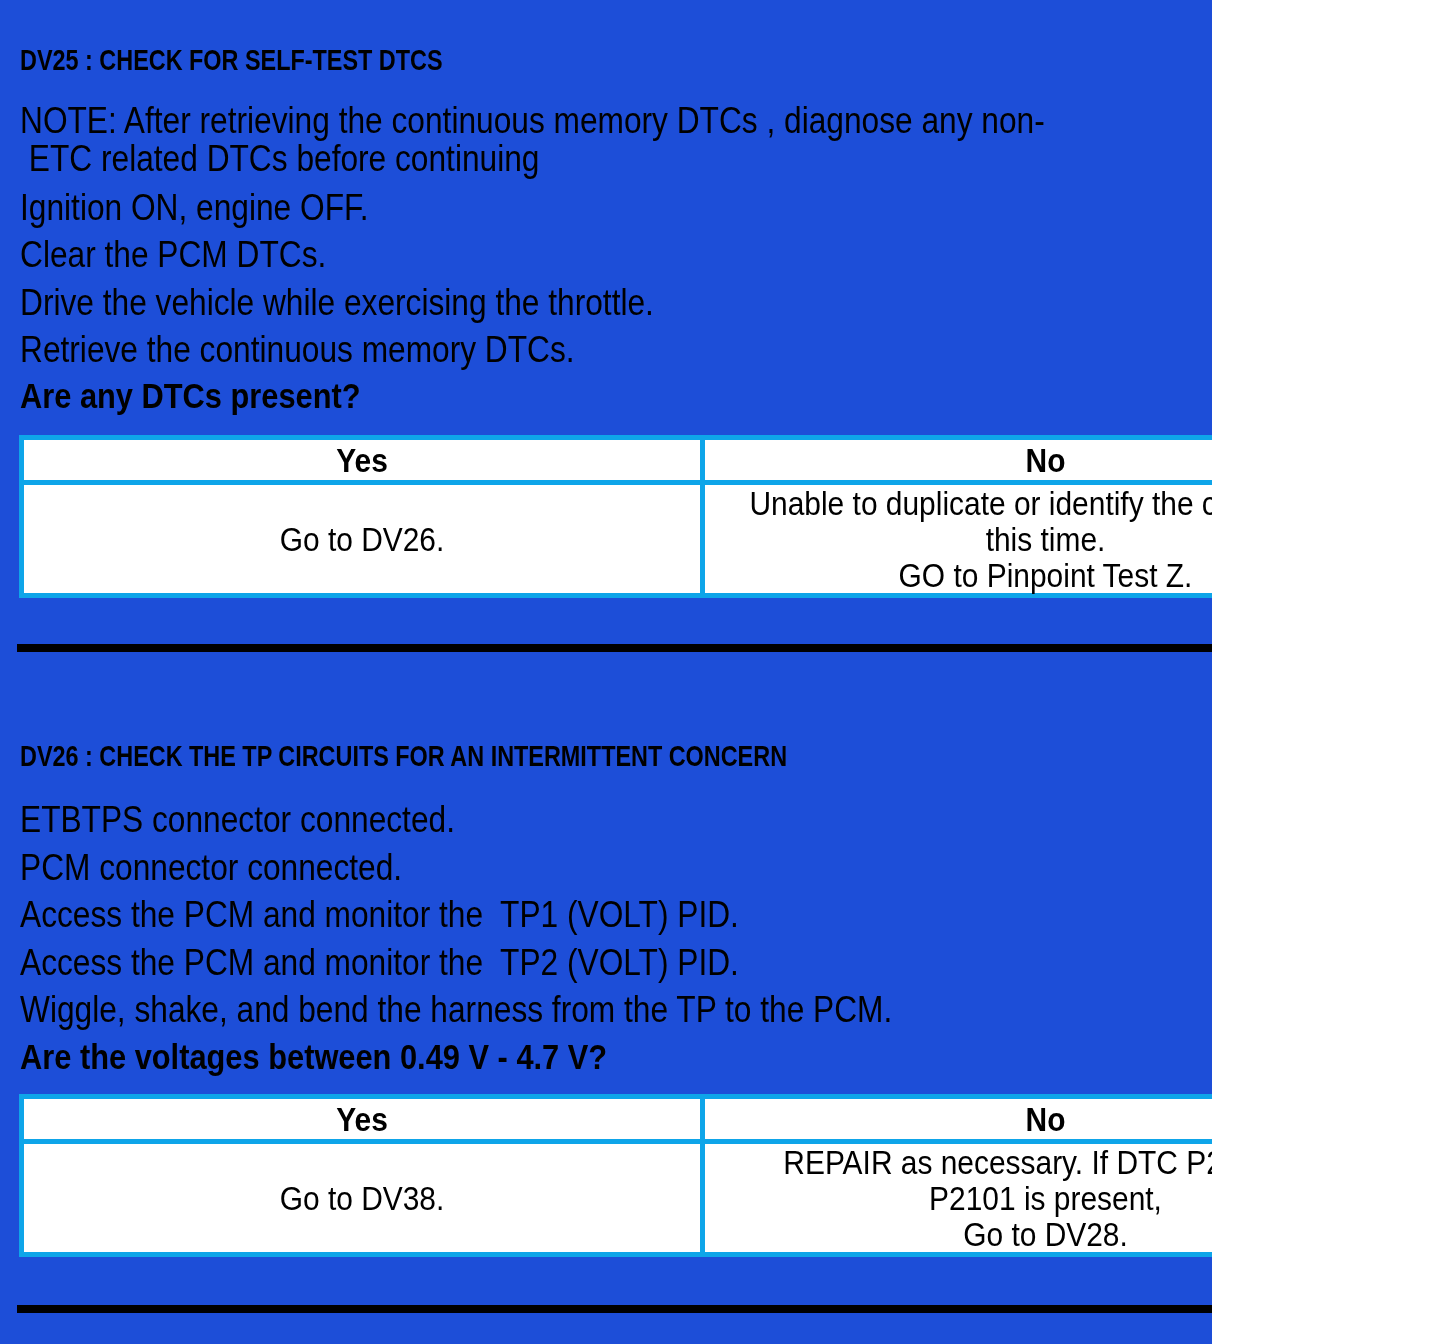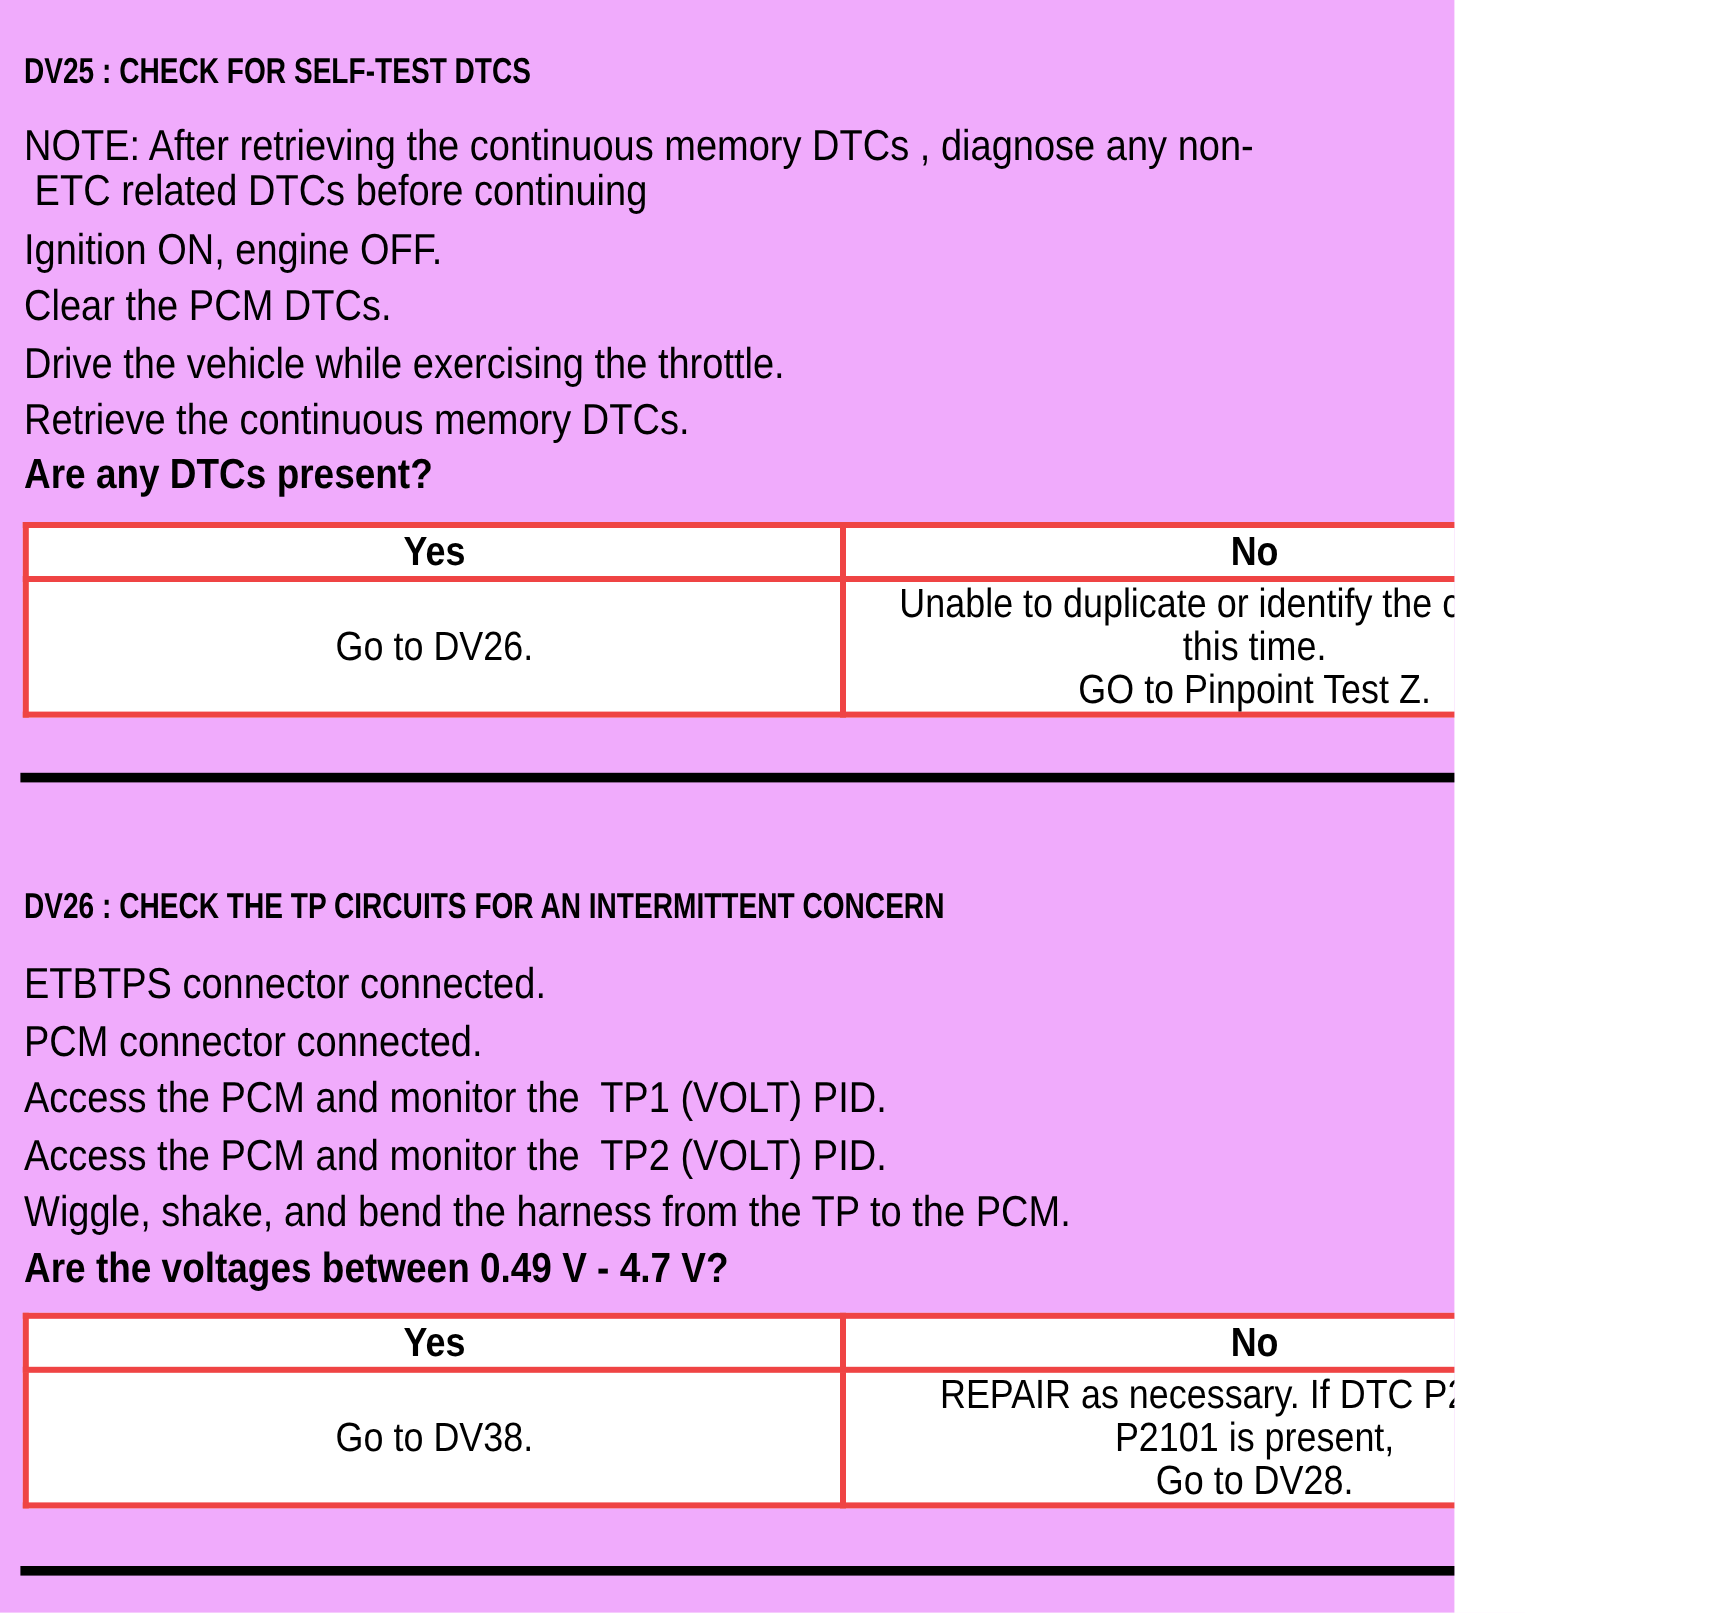--- a/index.html
+++ b/index.html
@@ -4,21 +4,21 @@
 <style>
   html, body {
     margin: 0;
     padding: 0;
     background: #ffffff;
   }
   .page {
     position: relative;
     width: 1212px;
     height: 1344px;
-    background: #f0abfc;
+    background: #1d4ed8;
     color: #000000;
     font-family: "Liberation Sans", sans-serif;
     overflow: hidden;
   }
   .abs { position: absolute; left: 20px; }
 
   
   .sec-title {
     font-size: 30px;
     font-weight: bold;
@@ -44,21 +44,21 @@
   }
 
   
   table.decision {
     position: absolute;
     border-collapse: collapse;
     table-layout: fixed;
     background: #ffffff;
   }
   table.decision th, table.decision td {
-    border: 5px solid #ef4444;
+    border: 5px solid #0ea5e9;
     padding: 0;
     text-align: center;
     vertical-align: middle;
   }
   table.decision thead tr { height: 45px; }
   table.decision th { font-size: 34px; font-weight: bold; }
   .cellwrap {
     font-size: 34px;
     line-height: 36px;
     white-space: pre-wrap;

